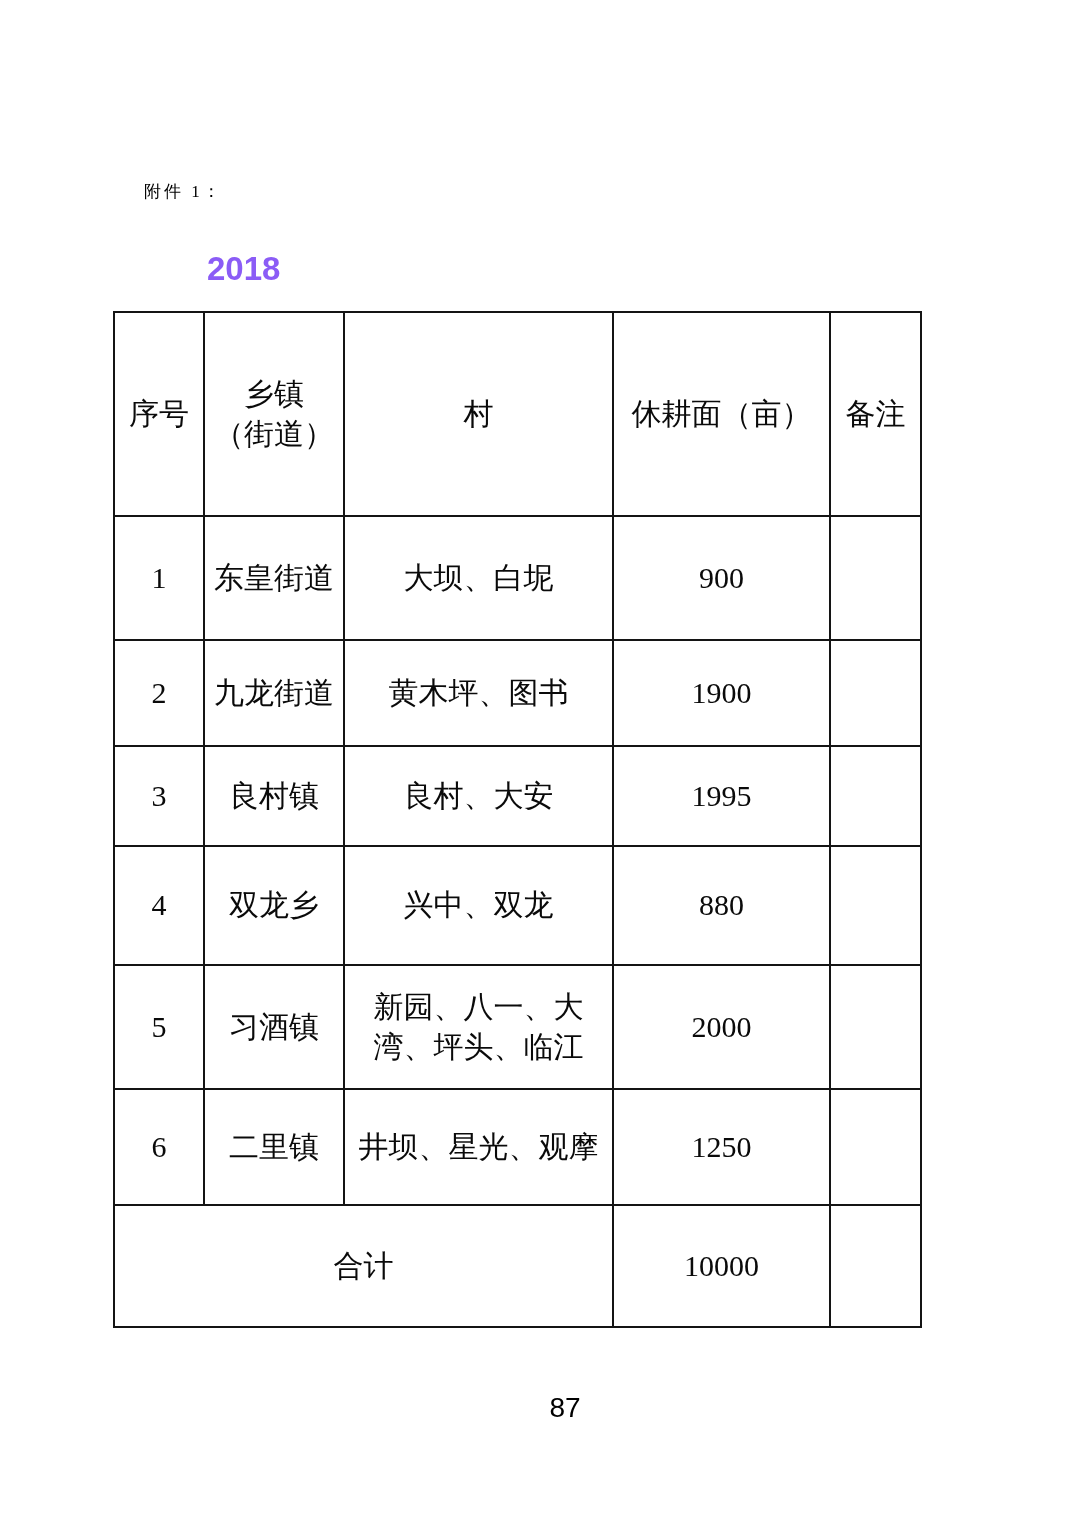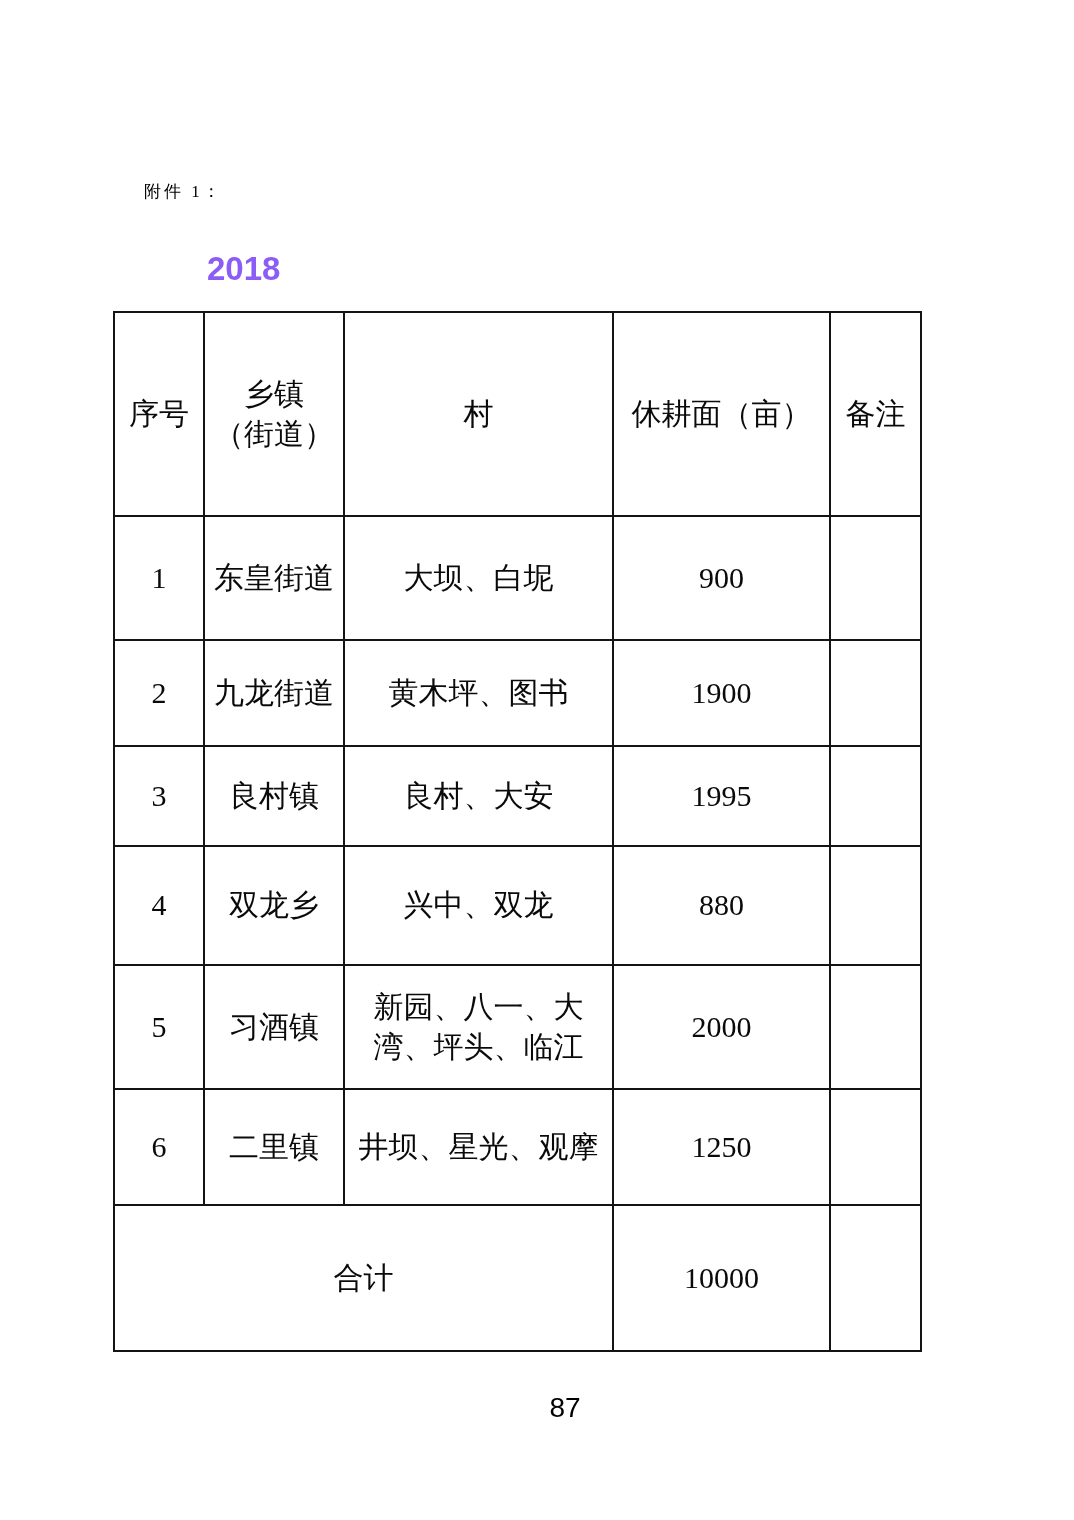--- a/index.html
+++ b/index.html
@@ -55,21 +55,21 @@
   col.c-village{ width: 269px; }
   col.c-area   { width: 217px; }
   col.c-remark { width: 91px;  }
   tr.r-head  { height: 204px; }
   tr.r-1     { height: 124px; }
   tr.r-2     { height: 106px; }
   tr.r-3     { height: 100px; }
   tr.r-4     { height: 119px; }
   tr.r-5     { height: 124px; }
   tr.r-6     { height: 116px; }
-  tr.r-total { height: 146px; }
+  tr.r-total { height: 122px; }
   .page-number {
     position: absolute;
     left: 0;
     top: 1392px;
     width: 100%;
     text-align: center;
     font-family: "Liberation Sans", "DejaVu Sans", sans-serif;
     font-size: 28px;
     color: #000;
     margin-left: 28px;

